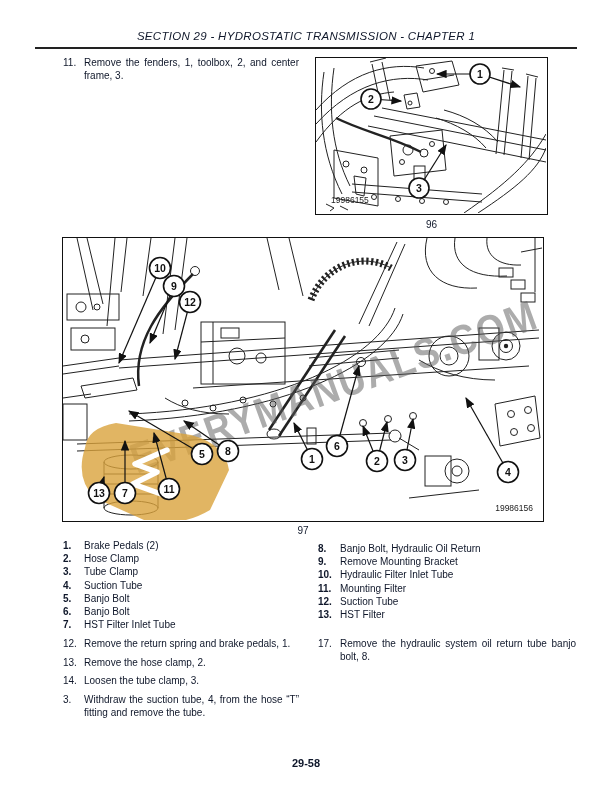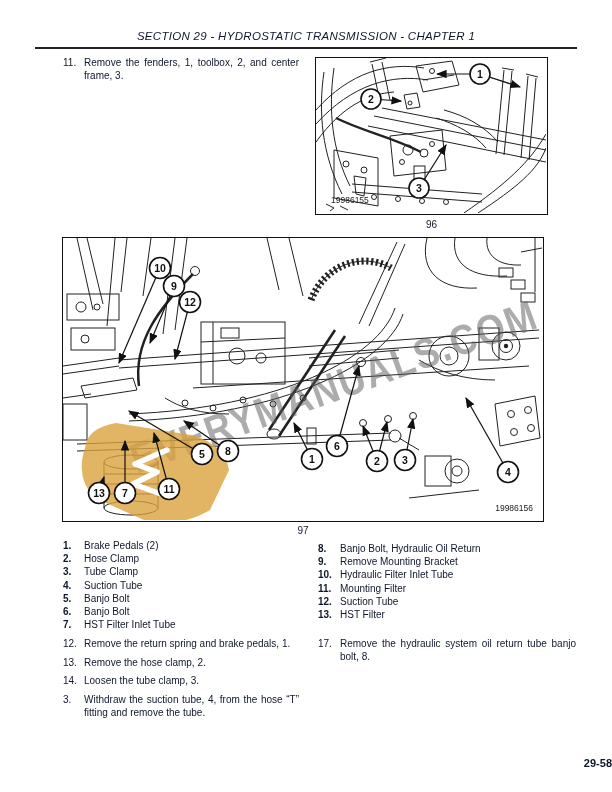--- a/index.html
+++ b/index.html
@@ -30,21 +30,21 @@
   .legend-r .legend-row .num { flex:0 0 22px; }
 
   .fig { position:absolute; border:1.5px solid #111; box-sizing:border-box; background:#fff; }
   .fig96 { left:315px; top:57px;  width:233px; height:158px; }
   .fig97 { left:62px;  top:237px; width:482px; height:285px; }
   .fig svg { display:block; }
   .fig-number { position:absolute; font-size:10px; text-align:center; }
   .fignum-96 { left:315px; top:219px; width:233px; }
   .fignum-97 { left:62px;  top:525px; width:482px; }
 
-  .footer-page { position:absolute; left:0; top:757px; width:100%; text-align:right; font-size:11px; font-weight:bold; }
+  .footer-page { position:absolute; left:0; top:757px; width:100%; text-align:center; font-size:11px; font-weight:bold; }
 
   .callout-text { font:bold 10.5px "Liberation Sans", sans-serif; text-anchor:middle; fill:#111; }
   .figid { font:8.5px "Liberation Sans", sans-serif; fill:#222; }
   .wm-text { font:bold 42px "Liberation Sans", sans-serif; text-anchor:middle; letter-spacing:2px; }
   .art { stroke:#222; fill:none; stroke-width:1; }
   .leader { stroke:#111; stroke-width:1.2; fill:none; }
   .co-circle { fill:#fff; stroke:#111; stroke-width:1.6; }
 </style>
 </head>
 <body>

